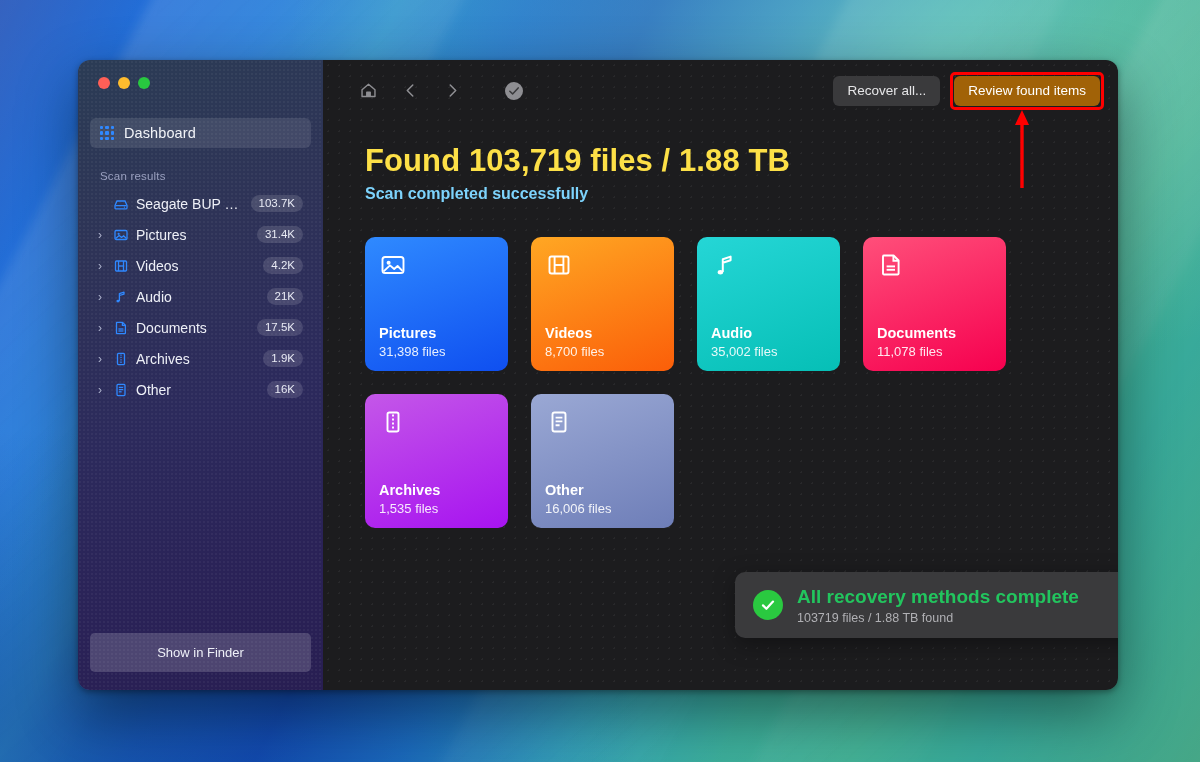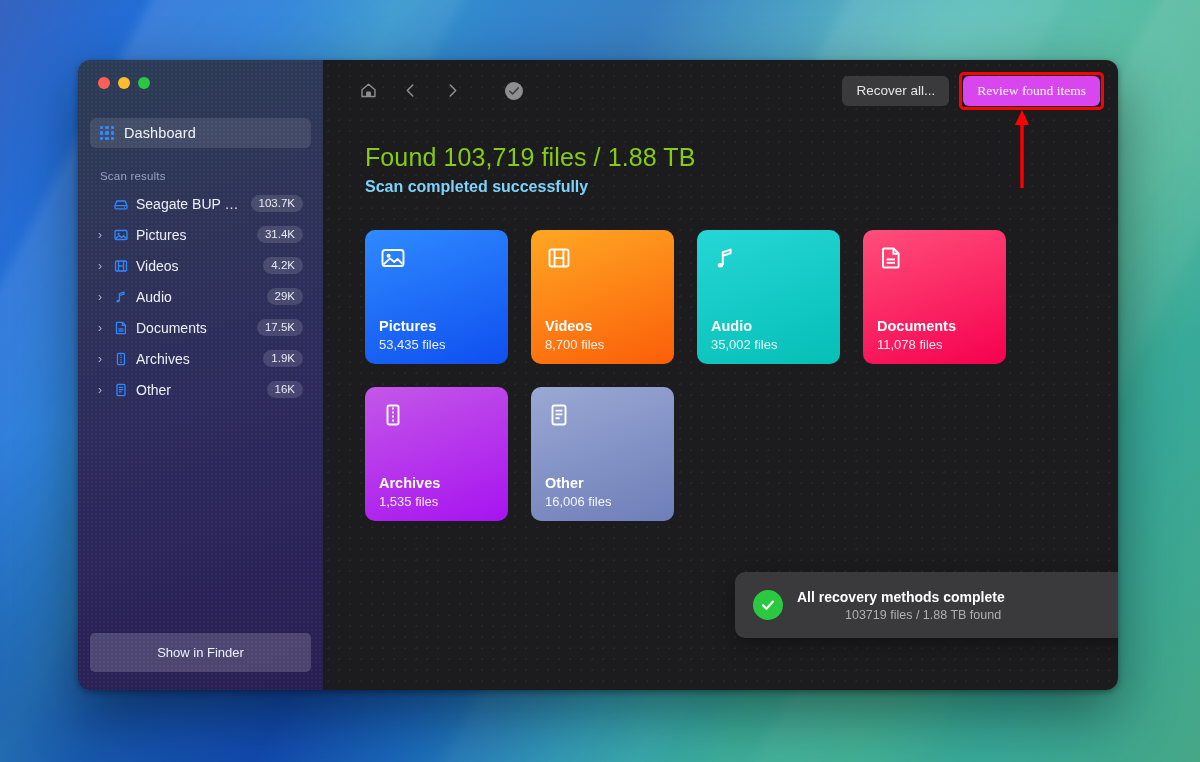--- a/index.html
+++ b/index.html
@@ -203,34 +203,34 @@
     border-radius: 6px;
     border: none;
     font-family: inherit;
     font-size: 13.5px;
     cursor: pointer;
     padding: 0 14px;
     display: flex; align-items: center; justify-content: center;
     white-space: nowrap;
   }
   .btn.secondary { background: #3a3a3c; color: #e6e6e8; }
-  .btn.primary   { background: #d946ef; color: #ffffff; font-family: Liberation Serif, serif; }
+  .btn.primary   { background: #a16207; color: #ffffff; }
 
   .highlight-box {
     position: relative;
     border: 3px solid #ff0000;
     border-radius: 5px;
     padding: 1px;
   }
 
   .headline {
     padding: 22px 0 0 42px;
   }
   .h-title {
-    font-size: 25px; font-weight: normal; color: #84cc16;
+    font-size: 31px; font-weight: bold; color: #fde047;
     letter-spacing: 0.1px;
   }
   .h-sub {
     font-size: 16px; font-weight: bold; color: #7dd3fc;
     margin-top: 6px;
   }
 
   .cards {
     display: grid;
     grid-template-columns: repeat(4, 143px);
@@ -271,22 +271,22 @@
     box-shadow: 0 6px 22px rgba(0,0,0,0.35);
     z-index: 5;
   }
   .toast-check {
     width: 30px; height: 30px; border-radius: 50%;
     background: #2ac940;
     display: flex; align-items: center; justify-content: center;
     flex: 0 0 30px;
   }
   .toast-text { flex: 1 1 auto; }
-  .toast-title { font-size: 14px; font-weight: bold; color: #ffffff; }
-  .toast-sub { font-size: 12.5px; color: #b0b0b4; margin-top: 3px; margin-left: 48px; }
+  .toast-title { font-size: 19px; font-weight: bold; color: #22c55e; }
+  .toast-sub { font-size: 12.5px; color: #b0b0b4; margin-top: 3px; }
 
   
   .arrow-anno {
     position: absolute;
     left: 1014px; top: 108px;
     width: 16px; height: 80px;
     z-index: 20;
     pointer-events: none;
   }
 </style>
@@ -368,21 +368,21 @@
 
     <div class="tree-item">
       <span class="chev">›</span>
       <span class="tree-icon">
         <svg width="16" height="16" viewBox="0 0 16 16" fill="none" stroke="#2f88ff" stroke-width="1.3">
           <path d="M6.4 12 V4.6 L11 3.2 V5.1 L6.4 6.5" stroke-linejoin="round"></path>
           <ellipse cx="5" cy="12.1" rx="1.6" ry="1.3" fill="#2f88ff" stroke="none"></ellipse>
         </svg>
       </span>
       <span class="tree-label">Audio</span>
-      <span class="badge">29K</span>
+      <span class="badge">21K</span>
     </div>
 
     <div class="tree-item">
       <span class="chev">›</span>
       <span class="tree-icon">
         <svg width="16" height="16" viewBox="0 0 16 16" fill="none" stroke="#2f88ff" stroke-width="1.3">
           <path d="M4 2.4 H9.6 L12.4 5.2 V13.2 A0.5 0.5 0 0 1 11.9 13.6 H4 A0.5 0.5 0 0 1 3.5 13.2 V2.9 A0.5 0.5 0 0 1 4 2.4 Z" stroke-linejoin="round"></path>
           <path d="M9.4 2.5 V5.3 H12.3"></path>
           <line x1="5.4" y1="9" x2="10.4" y2="9"></line>
           <line x1="5.4" y1="11" x2="10.4" y2="11"></line>
@@ -475,21 +475,21 @@
 
       <div class="card" style="background:linear-gradient(160deg,#2f8aff,#0f4ff0);">
         <span class="card-icon">
           <svg width="28" height="28" viewBox="0 0 28 28" fill="none" stroke="#ffffff" stroke-width="1.9">
             <rect x="3.5" y="6" width="21" height="16" rx="2.6"></rect>
             <circle cx="9.6" cy="11.8" r="2" fill="#ffffff" stroke="none"></circle>
             <path d="M4.6 20.4 L11 14.4 L15.2 18 L18.6 15 L23.4 19.8" stroke-linejoin="round"></path>
           </svg>
         </span>
         <div class="card-title">Pictures</div>
-        <div class="card-count">53,435 files</div>
+        <div class="card-count">31,398 files</div>
       </div>
 
       <div class="card" style="background:linear-gradient(160deg,#ffa723,#fb5e09);">
         <span class="card-icon">
           <svg width="28" height="28" viewBox="0 0 28 28" fill="none" stroke="#ffffff" stroke-width="1.9">
             <rect x="4.5" y="5.5" width="19" height="17" rx="2"></rect>
             <line x1="9.6" y1="5.5" x2="9.6" y2="22.5"></line>
             <line x1="18.4" y1="5.5" x2="18.4" y2="22.5"></line>
             <line x1="9.6" y1="14" x2="18.4" y2="14"></line>
           </svg>

